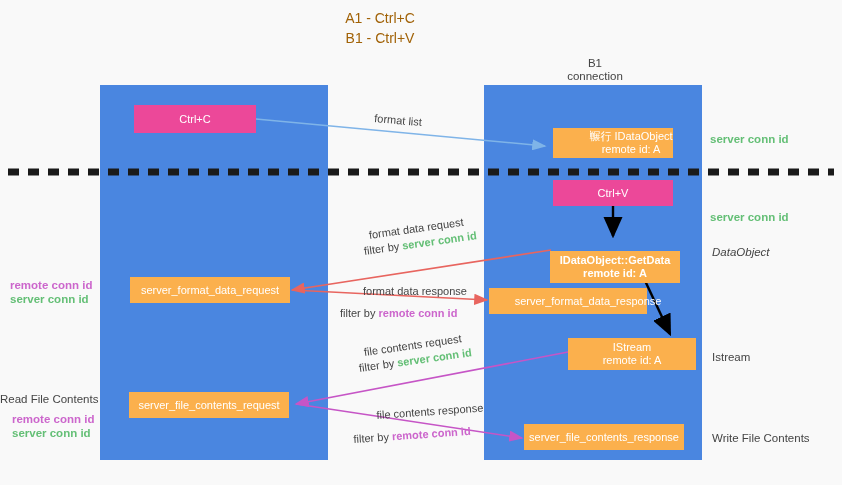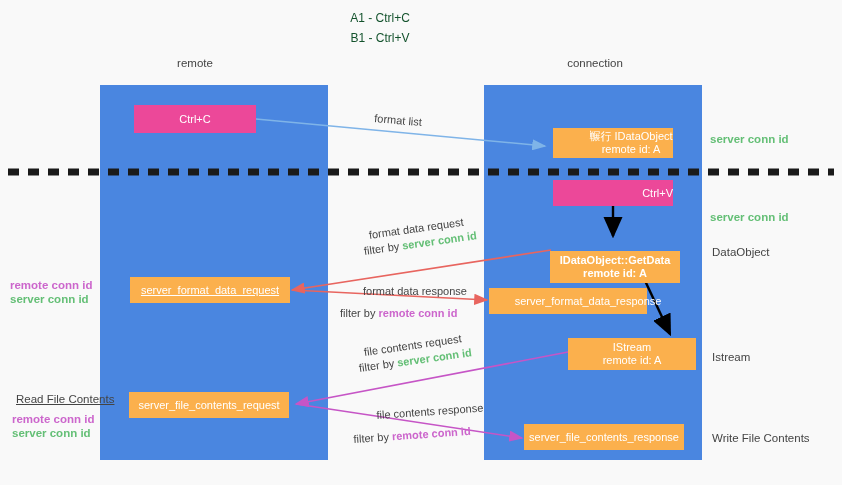--- a/index.html
+++ b/index.html
@@ -7,21 +7,21 @@
     width:842px;height:485px;position:relative;overflow:hidden;
     background:#f9f9f9;
     font-family:"Liberation Sans","DejaVu Sans",sans-serif;
     color:#444;
   }
   #canvas{position:absolute;inset:0;}
   svg.layer{position:absolute;left:0;top:0;width:842px;height:485px;pointer-events:none;}
 
   .title{
     position:absolute;left:0;top:8px;width:760px;text-align:center;
-    font-size:12px;line-height:20px;color:#14532d;
+    font-size:14px;line-height:20px;color:#a16207;
   }
 
   .lane{position:absolute;background:#4a86e0;}
   .lane-head{
     position:absolute;text-align:center;font-size:11.5px;
     line-height:13px;color:#444;
   }
 
   .node{
     position:absolute;box-sizing:border-box;
@@ -46,23 +46,23 @@
 <body>
 
 <div id="canvas">
 
   <div class="title">
     <div>A1 - Ctrl+C</div>
     <div>B1 - Ctrl+V</div>
   </div>
 
   <div class="lane-head" style="left:130px;top:57px;width:130px;">
-    <div>remote</div>
   </div>
   <div class="lane-head" style="left:530px;top:57px;width:130px;">
+    <div>B1</div>
     <div>connection</div>
   </div>
 
   <div class="lane" style="left:100px;top:85px;width:228px;height:375px;"></div>
   <div class="lane" style="left:484px;top:85px;width:218px;height:375px;"></div>
 
   <svg class="layer">
     <defs>
       <marker id="ah-blue" markerWidth="9" markerHeight="7" refX="8" refY="3.5" orient="auto">
         <polygon points="0 0, 9 3.5, 0 7" fill="#7fb4e8"></polygon>
@@ -97,30 +97,30 @@
 
   <div class="node green" style="left:134px;top:105px;width:122px;height:28px;">
     <span>Ctrl+C</span>
   </div>
 
   <div class="node orange" style="left:553px;top:128px;width:120px;height:30px;padding-left:36px;">
     <span>冁行 IDataObject</span>
     <span>remote id: A</span>
   </div>
 
-  <div class="node green" style="left:553px;top:180px;width:120px;height:26px;align-items:flex-end;">
+  <div class="node green" style="left:553px;top:180px;width:120px;height:26px;">
     <span>Ctrl+V</span>
   </div>
 
   <div class="node orange" style="left:550px;top:251px;width:130px;height:32px;font-weight:bold;">
     <span>IDataObject::GetData</span>
     <span>remote id: A</span>
   </div>
 
-  <div class="node orange" style="left:130px;top:277px;width:160px;height:26px;text-decoration:underline;">
+  <div class="node orange" style="left:130px;top:277px;width:160px;height:26px;">
     <span>server_format_data_request</span>
   </div>
 
   <div class="node orange" style="left:489px;top:288px;width:158px;height:26px;padding-left:40px;">
     <span>server_format_data_response</span>
   </div>
 
   <div class="node orange" style="left:568px;top:338px;width:128px;height:32px;">
     <span>IStream</span>
     <span>remote id: A</span>
@@ -151,24 +151,24 @@
     <span>filter by </span><span class="g">server conn id</span>
   </div>
 
   <div class="edge-label" style="left:376px;top:408px;transform:rotate(-4deg);">file contents response</div>
   <div class="edge-label" style="left:353px;top:432px;transform:rotate(-4deg);">
     <span>filter by </span><span class="m">remote conn id</span>
   </div>
 
   <div class="side-label green" style="left:710px;top:132px;">server conn id</div>
   <div class="side-label green" style="left:710px;top:210px;">server conn id</div>
-  <div class="side-label" style="left:712px;top:245px;">DataObject</div>
+  <div class="side-label" style="left:712px;top:245px;font-style:italic;">DataObject</div>
   <div class="side-label" style="left:712px;top:350px;">Istream</div>
   <div class="side-label" style="left:712px;top:431px;">Write File Contents</div>
 
   <div class="side-label mag" style="left:10px;top:278px;">remote conn id</div>
   <div class="side-label green" style="left:10px;top:292px;">server conn id</div>
 
-  <div class="side-label" style="left:16px;top:392px;text-decoration:underline;">Read File Contents</div>
+  <div class="side-label" style="left:0;top:392px;">Read File Contents</div>
   <div class="side-label mag" style="left:12px;top:412px;">remote conn id</div>
   <div class="side-label green" style="left:12px;top:426px;">server conn id</div>
 
 </div>
 
 </body></html>

